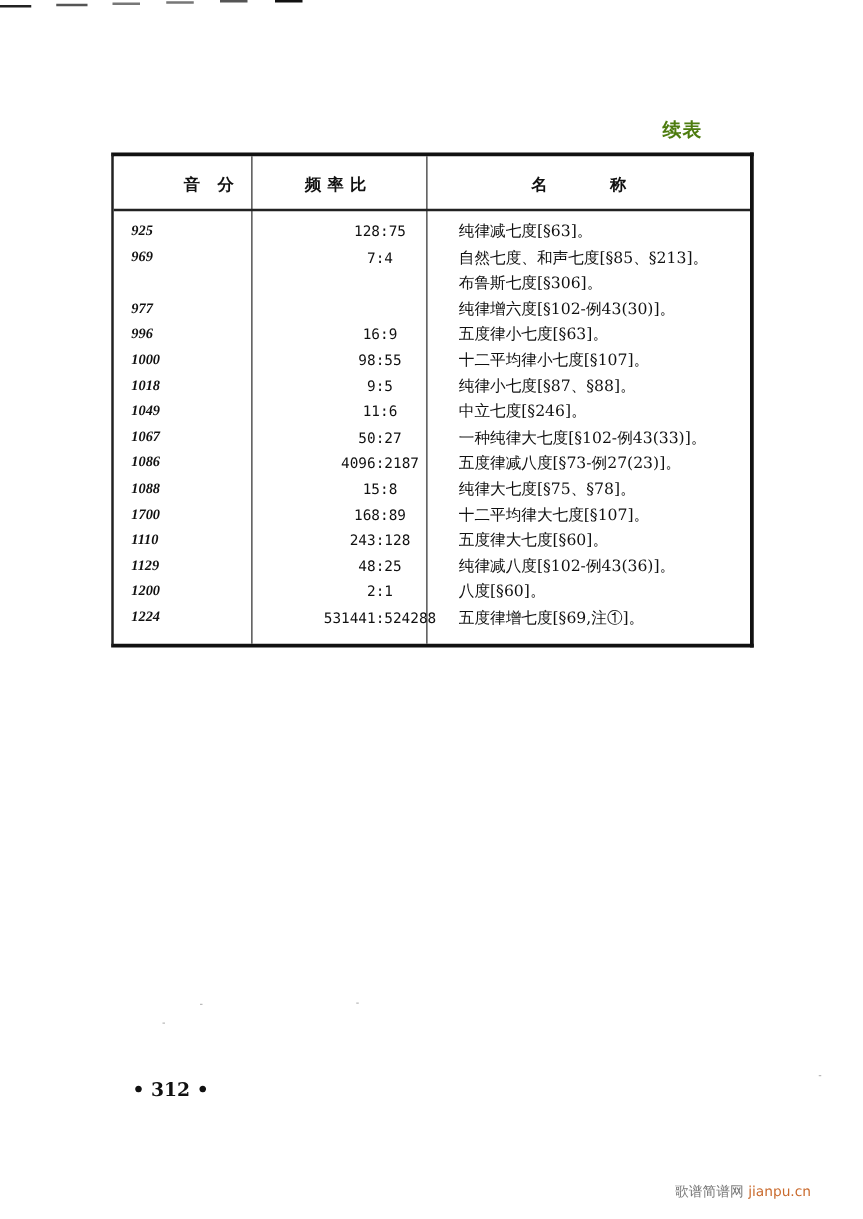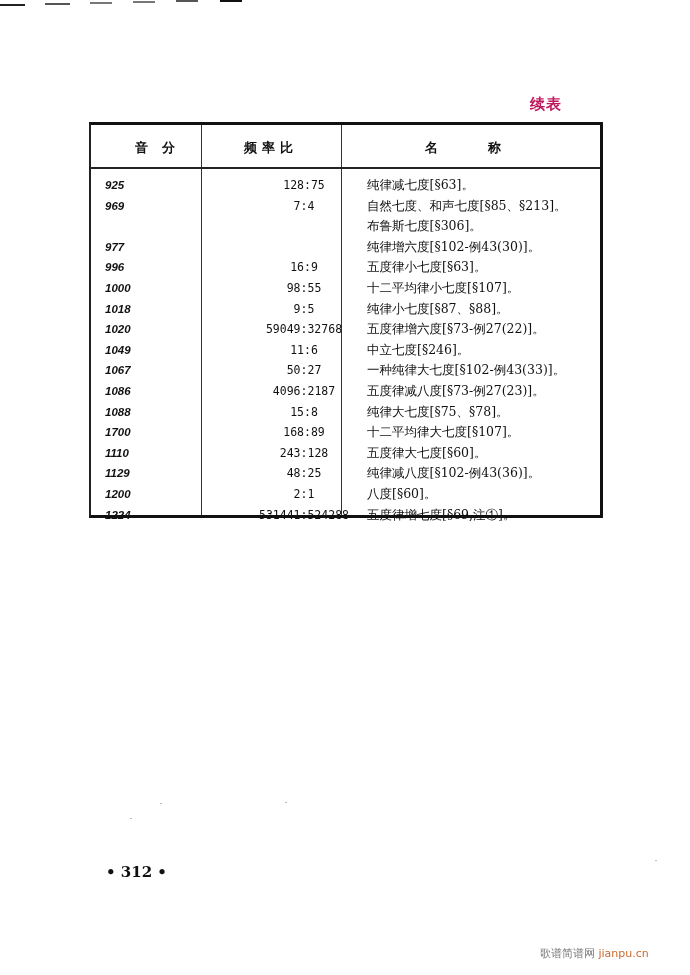--- a/index.html
+++ b/index.html
@@ -6,46 +6,46 @@
     body {
       width: 690px; height: 975px; position: relative; overflow: hidden;
       background: #ffffff; color: #111;
       font-family: "DejaVu Serif", "Liberation Serif", serif;
     }
     .top-marks { position: absolute; top: 0; left: 0; width: 690px; height: 10px; }
     .top-mark { position: absolute; height: 2px; background: #222; }
     .continued {
       position: absolute; left: 530px; top: 95px;
       font-family: "DejaVu Sans", sans-serif; font-weight: bold; font-size: 15px;
-      letter-spacing: 1px; color: #be185d;
+      letter-spacing: 1px; color: #4d7c0f;
     }
     .table {
       position: absolute; left: 89px; top: 122px; width: 514px; height: 396px;
       border-top: 3px solid #111; border-left: 2px solid #222;
       border-right: 3px solid #111; border-bottom: 3px solid #111;
       box-sizing: border-box;
     }
     .vline { position: absolute; top: 0; bottom: 0; width: 1px; background: #333; }
     .vline.c1 { left: 110px; }
     .vline.c2 { left: 250px; }
     .header-row {
       position: absolute; left: 0; right: 0; top: 0; height: 42px;
       border-bottom: 2px solid #222;
       font-family: "DejaVu Sans", sans-serif; font-weight: bold; font-size: 13px;
     }
     .hcell { position: absolute; top: 14px; text-align: center; letter-spacing: 14px; }
-    .hcell.cents { left: 0; width: 110px; padding-left: 16px; }
+    .hcell.cents { left: 12px; width: 110px; padding-left: 16px; }
     .hcell.ratio { left: 110px; width: 140px; letter-spacing: 5px; }
     .hcell.name { left: 250px; width: 294px; letter-spacing: 50px; }
     .body { position: absolute; left: 0; right: 0; top: 50px; }
     .row { position: relative; height: 20.6px; font-size: 12.5px; line-height: 20.6px; }
     .cell { position: absolute; top: 0; white-space: nowrap; }
     .cell.cents {
       left: 14px; font-style: italic; font-weight: bold; font-size: 11.5px;
-      font-family: Liberation Sans, sans-serif;
+      font-family: Liberation Serif, serif;
     }
     .cell.ratio {
       left: 110px; width: 140px; text-align: center; font-size: 11.5px;
       font-family: "DejaVu Sans Mono", "Liberation Mono", monospace;
       margin-left: 33px;
     }
     .cell.name { left: 276px; font-size: 12.5px; }
     .page-number {
       position: absolute; left: 106px; top: 863px;
       font-family: "DejaVu Serif", serif; font-weight: bold; font-size: 15px;
@@ -110,25 +110,20 @@
       <span class="cell cents">1000</span>
       <span class="cell ratio">98:55</span>
       <span class="cell name">十二平均律小七度[§107]。</span>
     </div>
     <div class="row">
       <span class="cell cents">1018</span>
       <span class="cell ratio">9:5</span>
       <span class="cell name">纯律小七度[§87、§88]。</span>
     </div>
     <div class="row">
-      <span class="cell cents">1020</span>
-      <span class="cell ratio">59049:32768</span>
-      <span class="cell name">五度律增六度[§73-例27(22)]。</span>
-    </div>
-    <div class="row">
       <span class="cell cents">1049</span>
       <span class="cell ratio">11:6</span>
       <span class="cell name">中立七度[§246]。</span>
     </div>
     <div class="row">
       <span class="cell cents">1067</span>
       <span class="cell ratio">50:27</span>
       <span class="cell name">一种纯律大七度[§102-例43(33)]。</span>
     </div>
     <div class="row">

